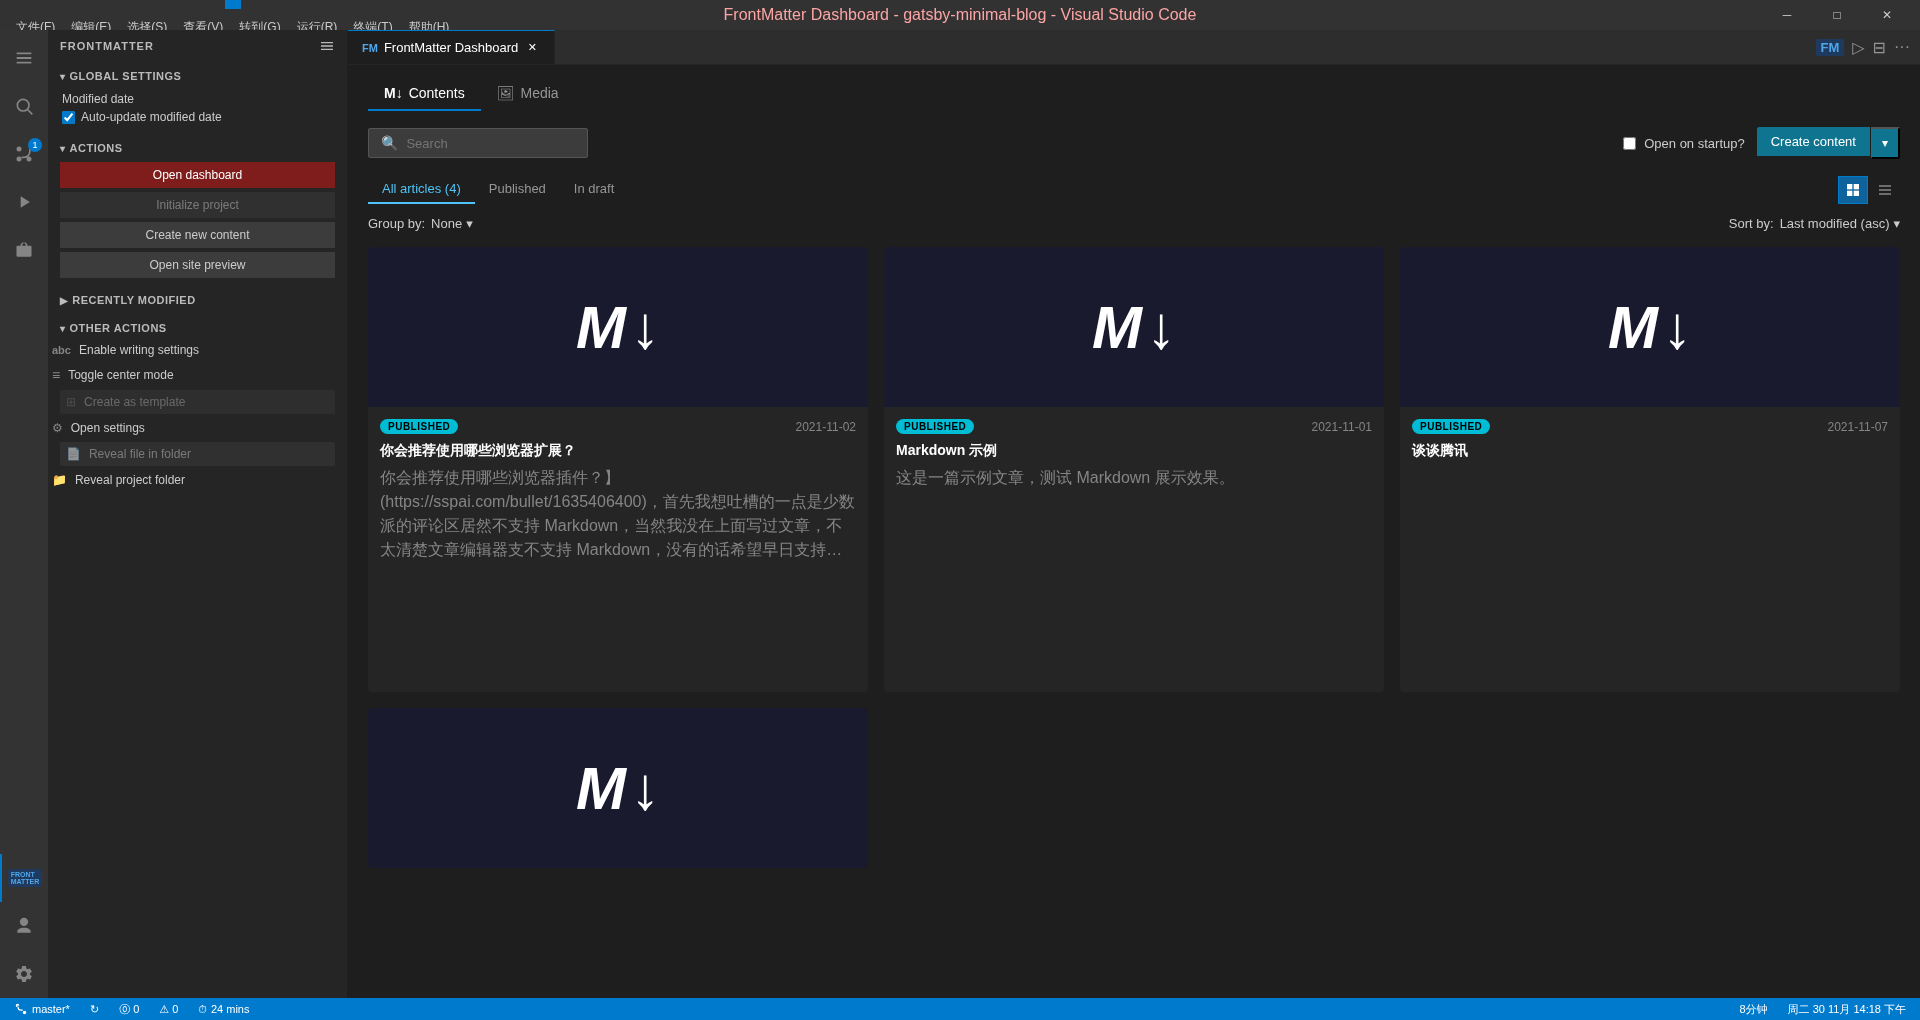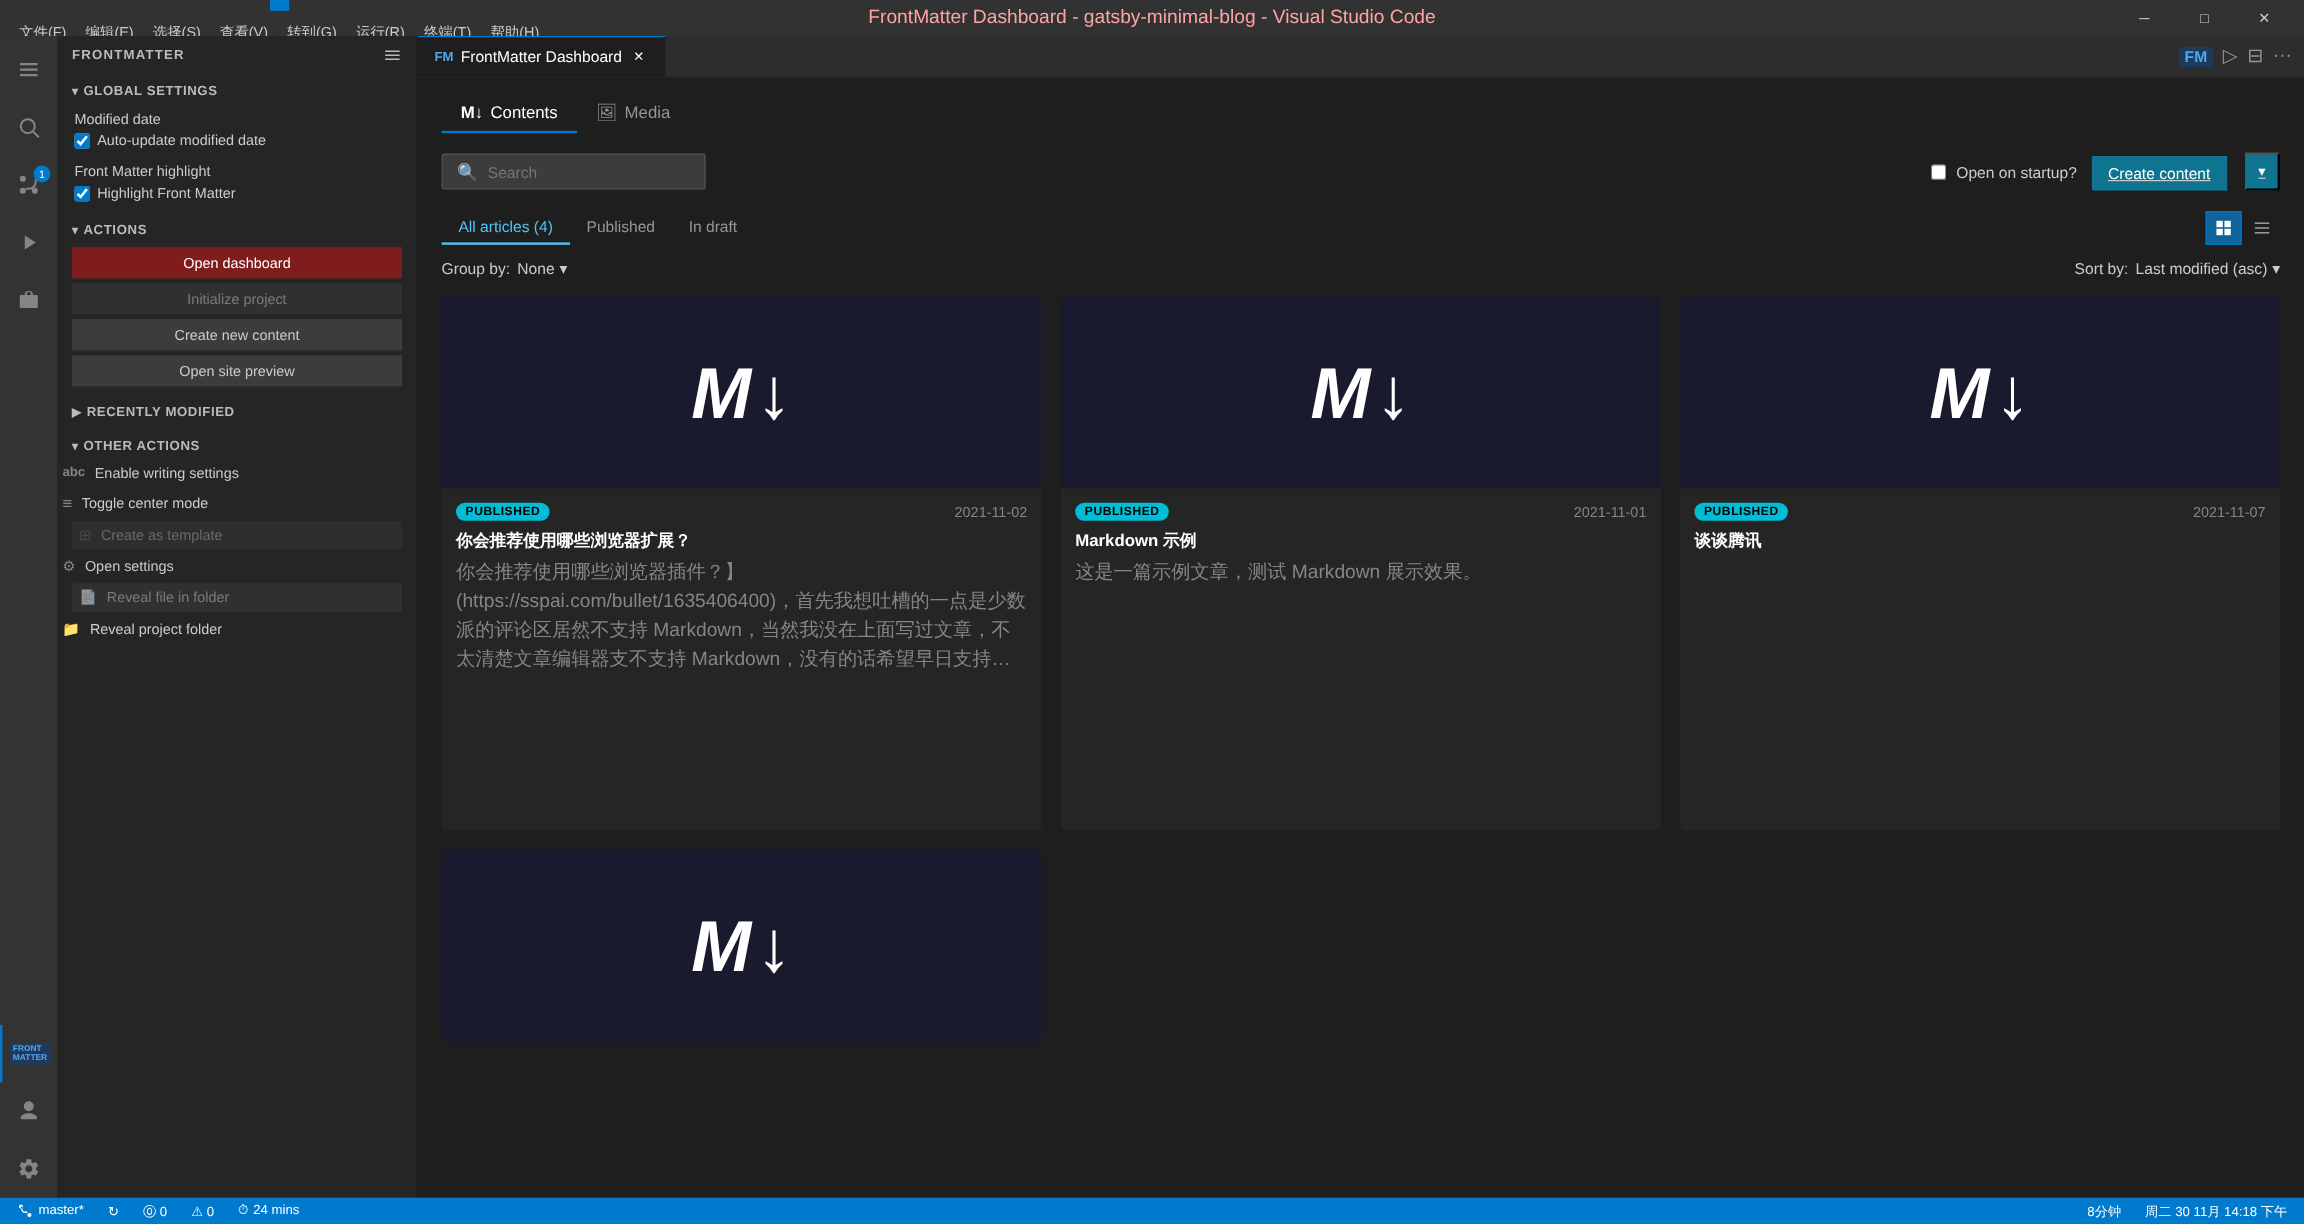--- a/index.html
+++ b/index.html
@@ -330,25 +330,24 @@
       display: flex;
       align-items: center;
       gap: 8px;
       margin-left: auto;
       font-size: 13px;
       color: #cccccc;
     }
     .startup-check input[type="checkbox"] { accent-color: #007acc; }
     .create-btn {
       display: flex;
-      align-items: flex-end;
-      gap: 15px;
+      align-items: flex-start;
+      gap: 1px;
       border-radius: 2px;
       overflow: hidden;
-      text-decoration: underline;
     }
     .create-btn-main {
       background: #0e7490;
       color: white;
       font-size: 13px;
       padding: 7px 14px;
       cursor: pointer;
       border: none;
       white-space: nowrap;
     }
@@ -615,27 +614,20 @@
       </div>
 
       <div class="setting-block">
         <div class="setting-label">Modified date</div>
         <label class="checkbox-row">
           <input type="checkbox" checked="" style="">
           <span>Auto-update modified date</span>
         </label>
       </div>
 
-      <div class="setting-block">
-        <div class="setting-label">Front Matter highlight</div>
-        <label class="checkbox-row">
-          <input type="checkbox" checked="" style="">
-          <span>Highlight Front Matter</span>
-        </label>
-      </div>
 
     </div>
 
     <div class="sidebar-section">
       <div class="section-title">
         <span class="chevron">▾</span>
         <span>ACTIONS</span>
       </div>
       <button class="sidebar-btn primary">Open dashboard</button>
       <button class="sidebar-btn" style="opacity:0.5;">Initialize project</button>

